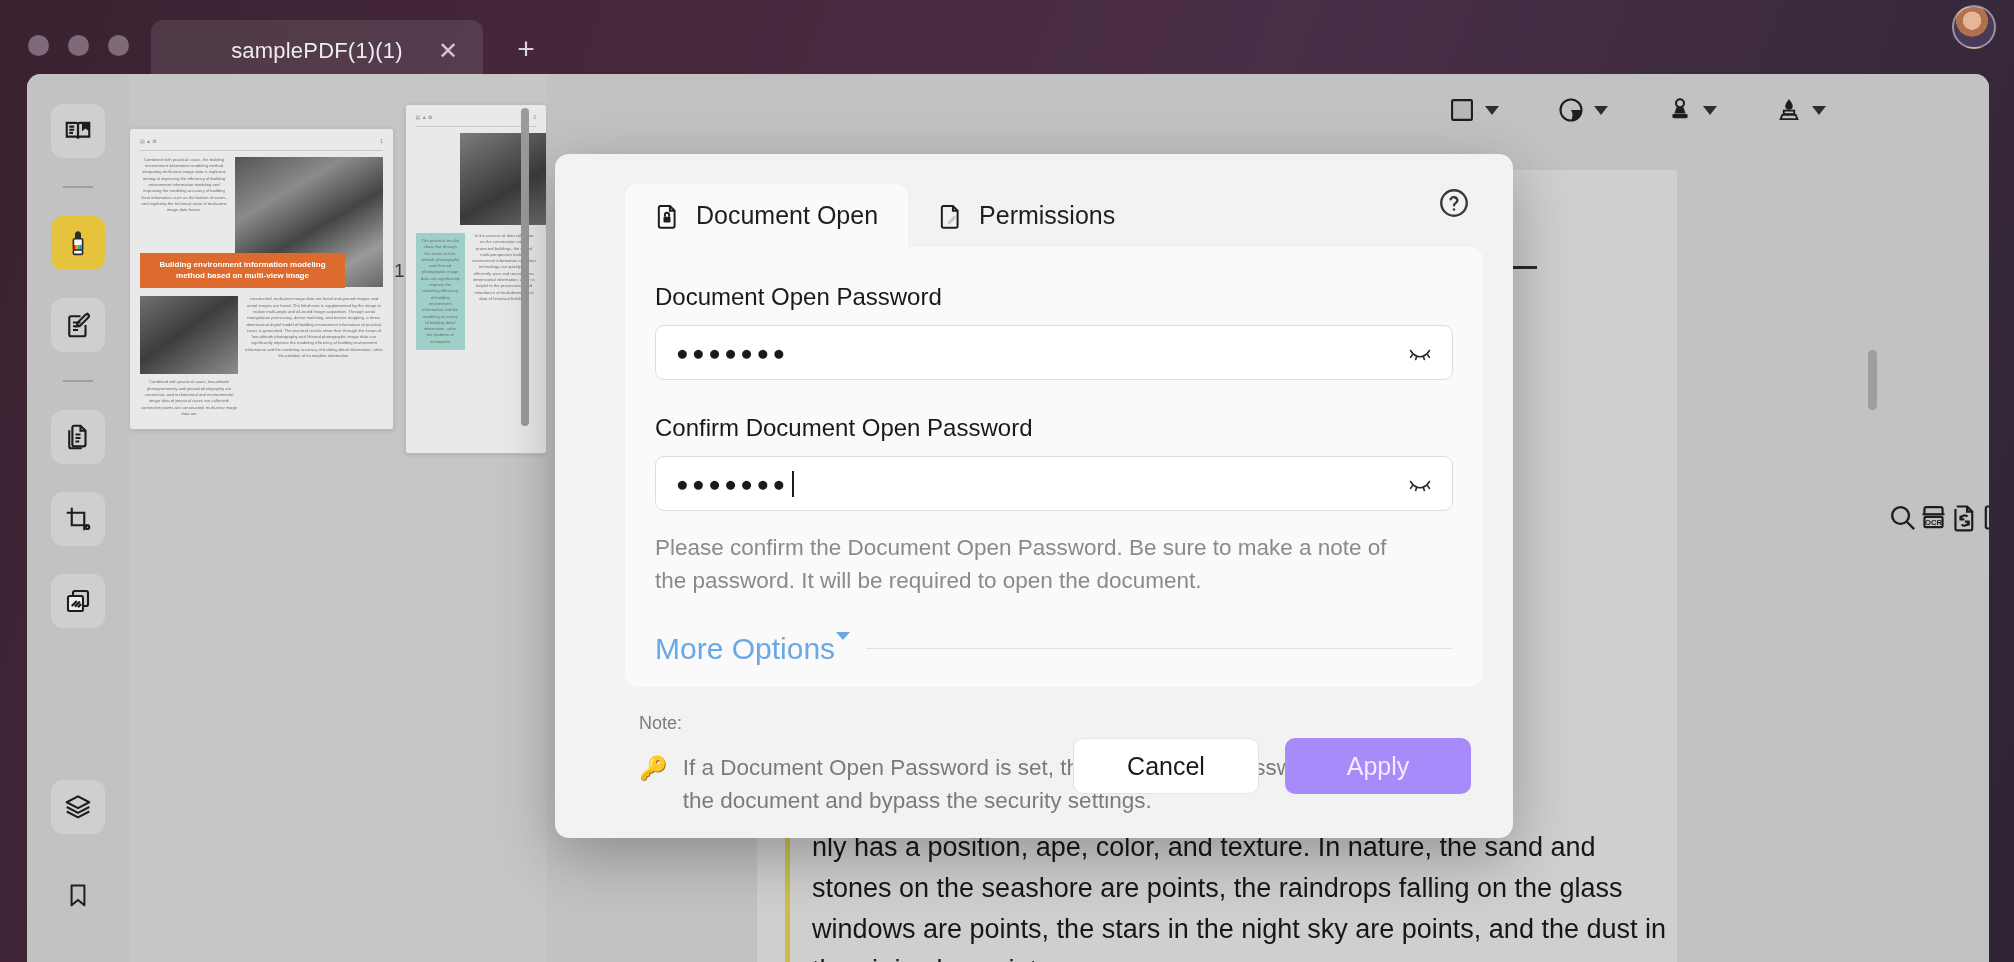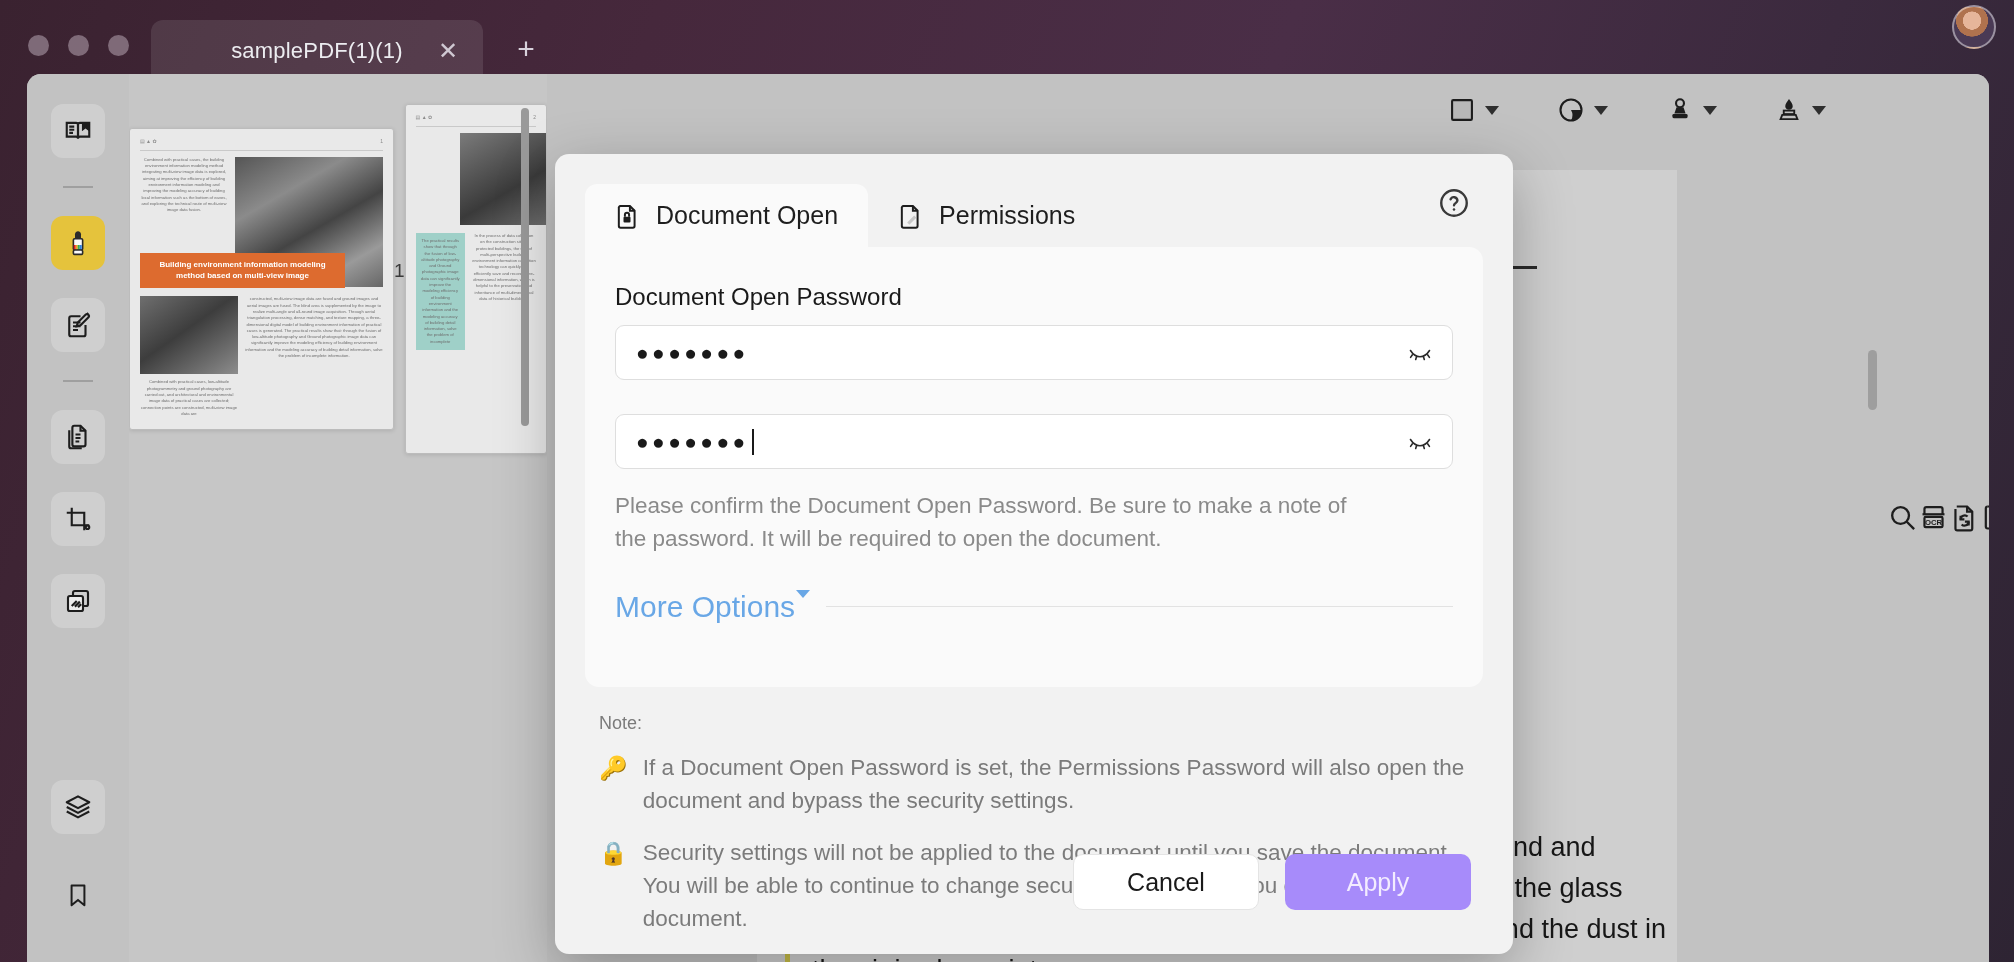--- a/index.html
+++ b/index.html
@@ -143,25 +143,26 @@
     display: flex; flex-direction: row; align-items: center; padding-top: 26px;
   }
   #doc-vscroll {
     position: absolute; right: 112px; top: 276px;
     width: 9px; height: 60px; border-radius: 5px; background: #9e9e9e;
   }
 
   
   #modal {
     position: absolute; left: 528px; top: 80px;
-    width: 958px; height: 800px;
+    width: 958px; height: 684px;
     background: #f2f2f2;
     border-radius: 14px;
     box-shadow: 0 18px 60px rgba(0,0,0,.28);
     overflow: hidden;
+    padding-left: 40px;
   }
   #modal-tabs { display: flex; padding: 30px 0 0 30px; position: relative; }
   .mtab {
     display: flex; align-items: center; gap: 15px;
     padding: 17px 30px 17px 28px;
     border-radius: 12px 12px 0 0;
     font-size: 25px; color: #1e1e1e; cursor: pointer;
   }
   .mtab.active { background: #fafafa; }
   #help-icon {
@@ -539,20 +540,21 @@
           <svg width="26" height="20" viewBox="0 0 26 20" fill="none" stroke="#2a2a2a" stroke-width="1.6" stroke-linecap="round">
             <path d="M3.5 7.5c2.6 4.2 6 6.2 9.5 6.2s6.9-2 9.5-6.2"></path>
             <path d="M5.4 11.8L3.6 14.4"></path>
               <path d="M9.6 13.6l-.9 2.9"></path>
             <path d="M16.4 13.6l.9 2.9"></path>
               <path d="M20.6 11.8l1.8 2.6"></path>
           </svg>
         </span>
       </div>
 
+      <div class="field-label">Confirm Document Open Password</div>
       <div class="pw-field" style="margin-bottom:20px;">
         <span class="pw-dots">●●●●●●●</span>
           <span class="caret-bar"></span>
         <span class="eye-btn">
           <svg width="26" height="20" viewBox="0 0 26 20" fill="none" stroke="#2a2a2a" stroke-width="1.6" stroke-linecap="round">
             <path d="M3.5 7.5c2.6 4.2 6 6.2 9.5 6.2s6.9-2 9.5-6.2"></path>
             <path d="M5.4 11.8L3.6 14.4"></path>
               <path d="M9.6 13.6l-.9 2.9"></path>
             <path d="M16.4 13.6l.9 2.9"></path>
               <path d="M20.6 11.8l1.8 2.6"></path>

